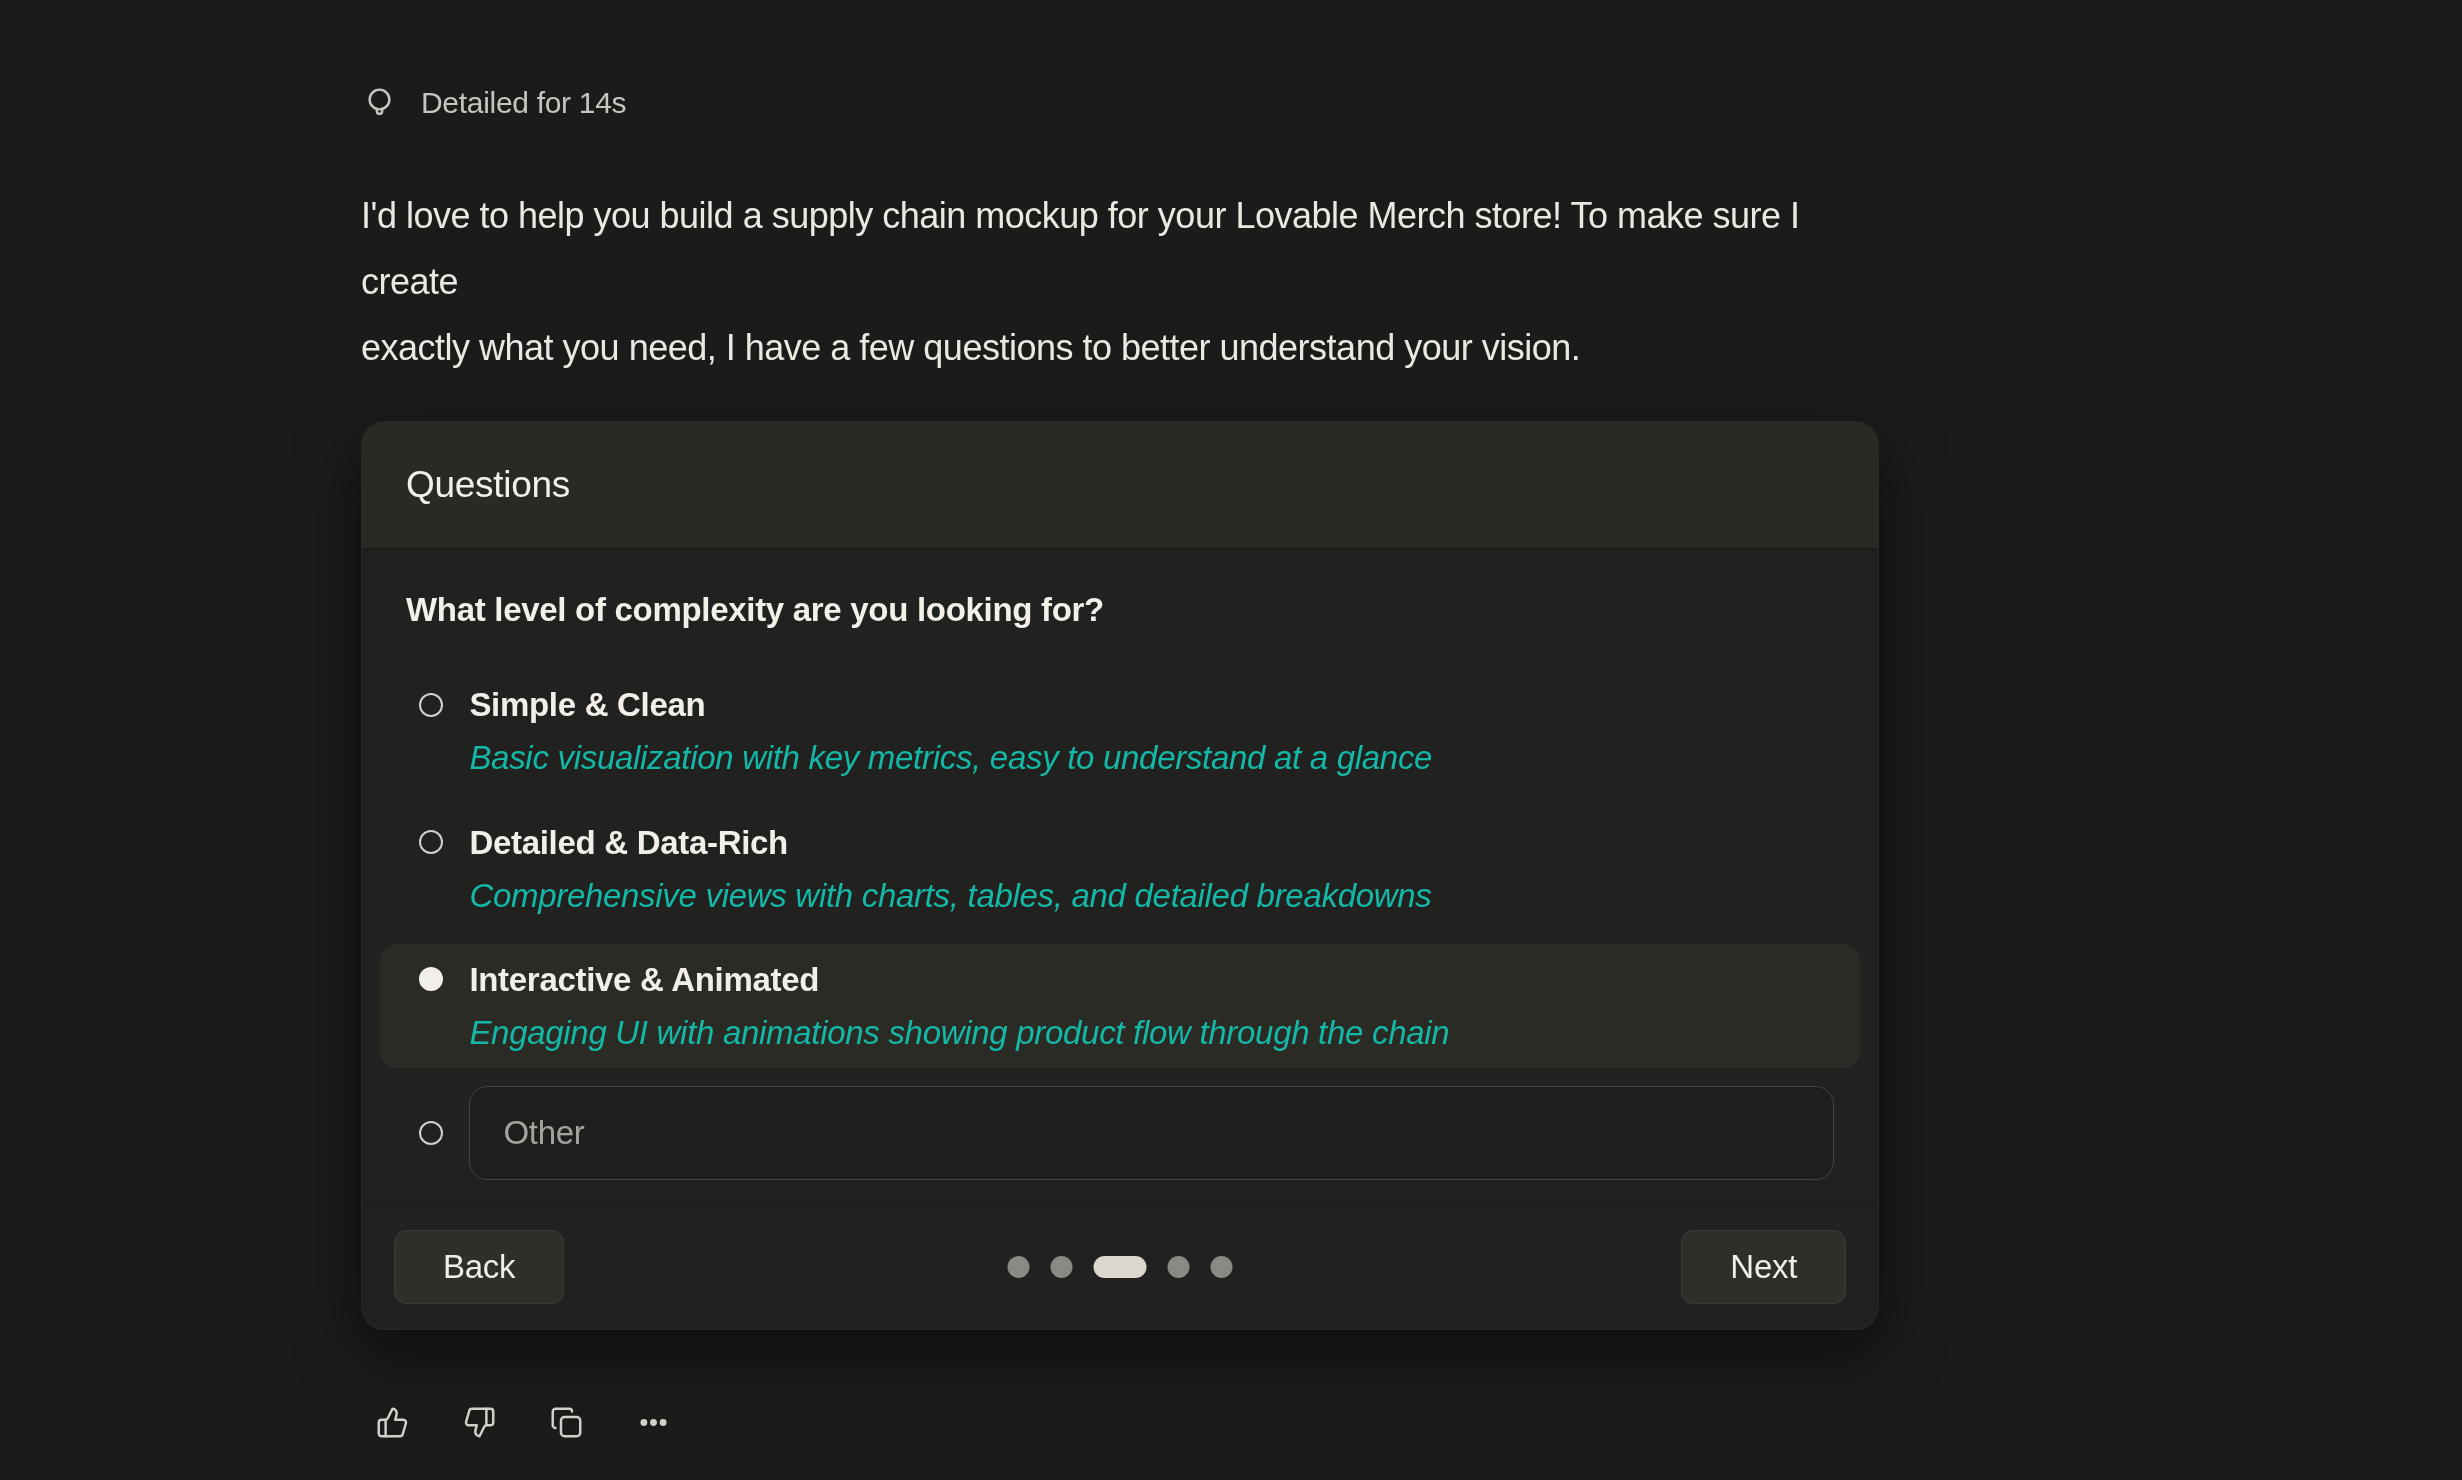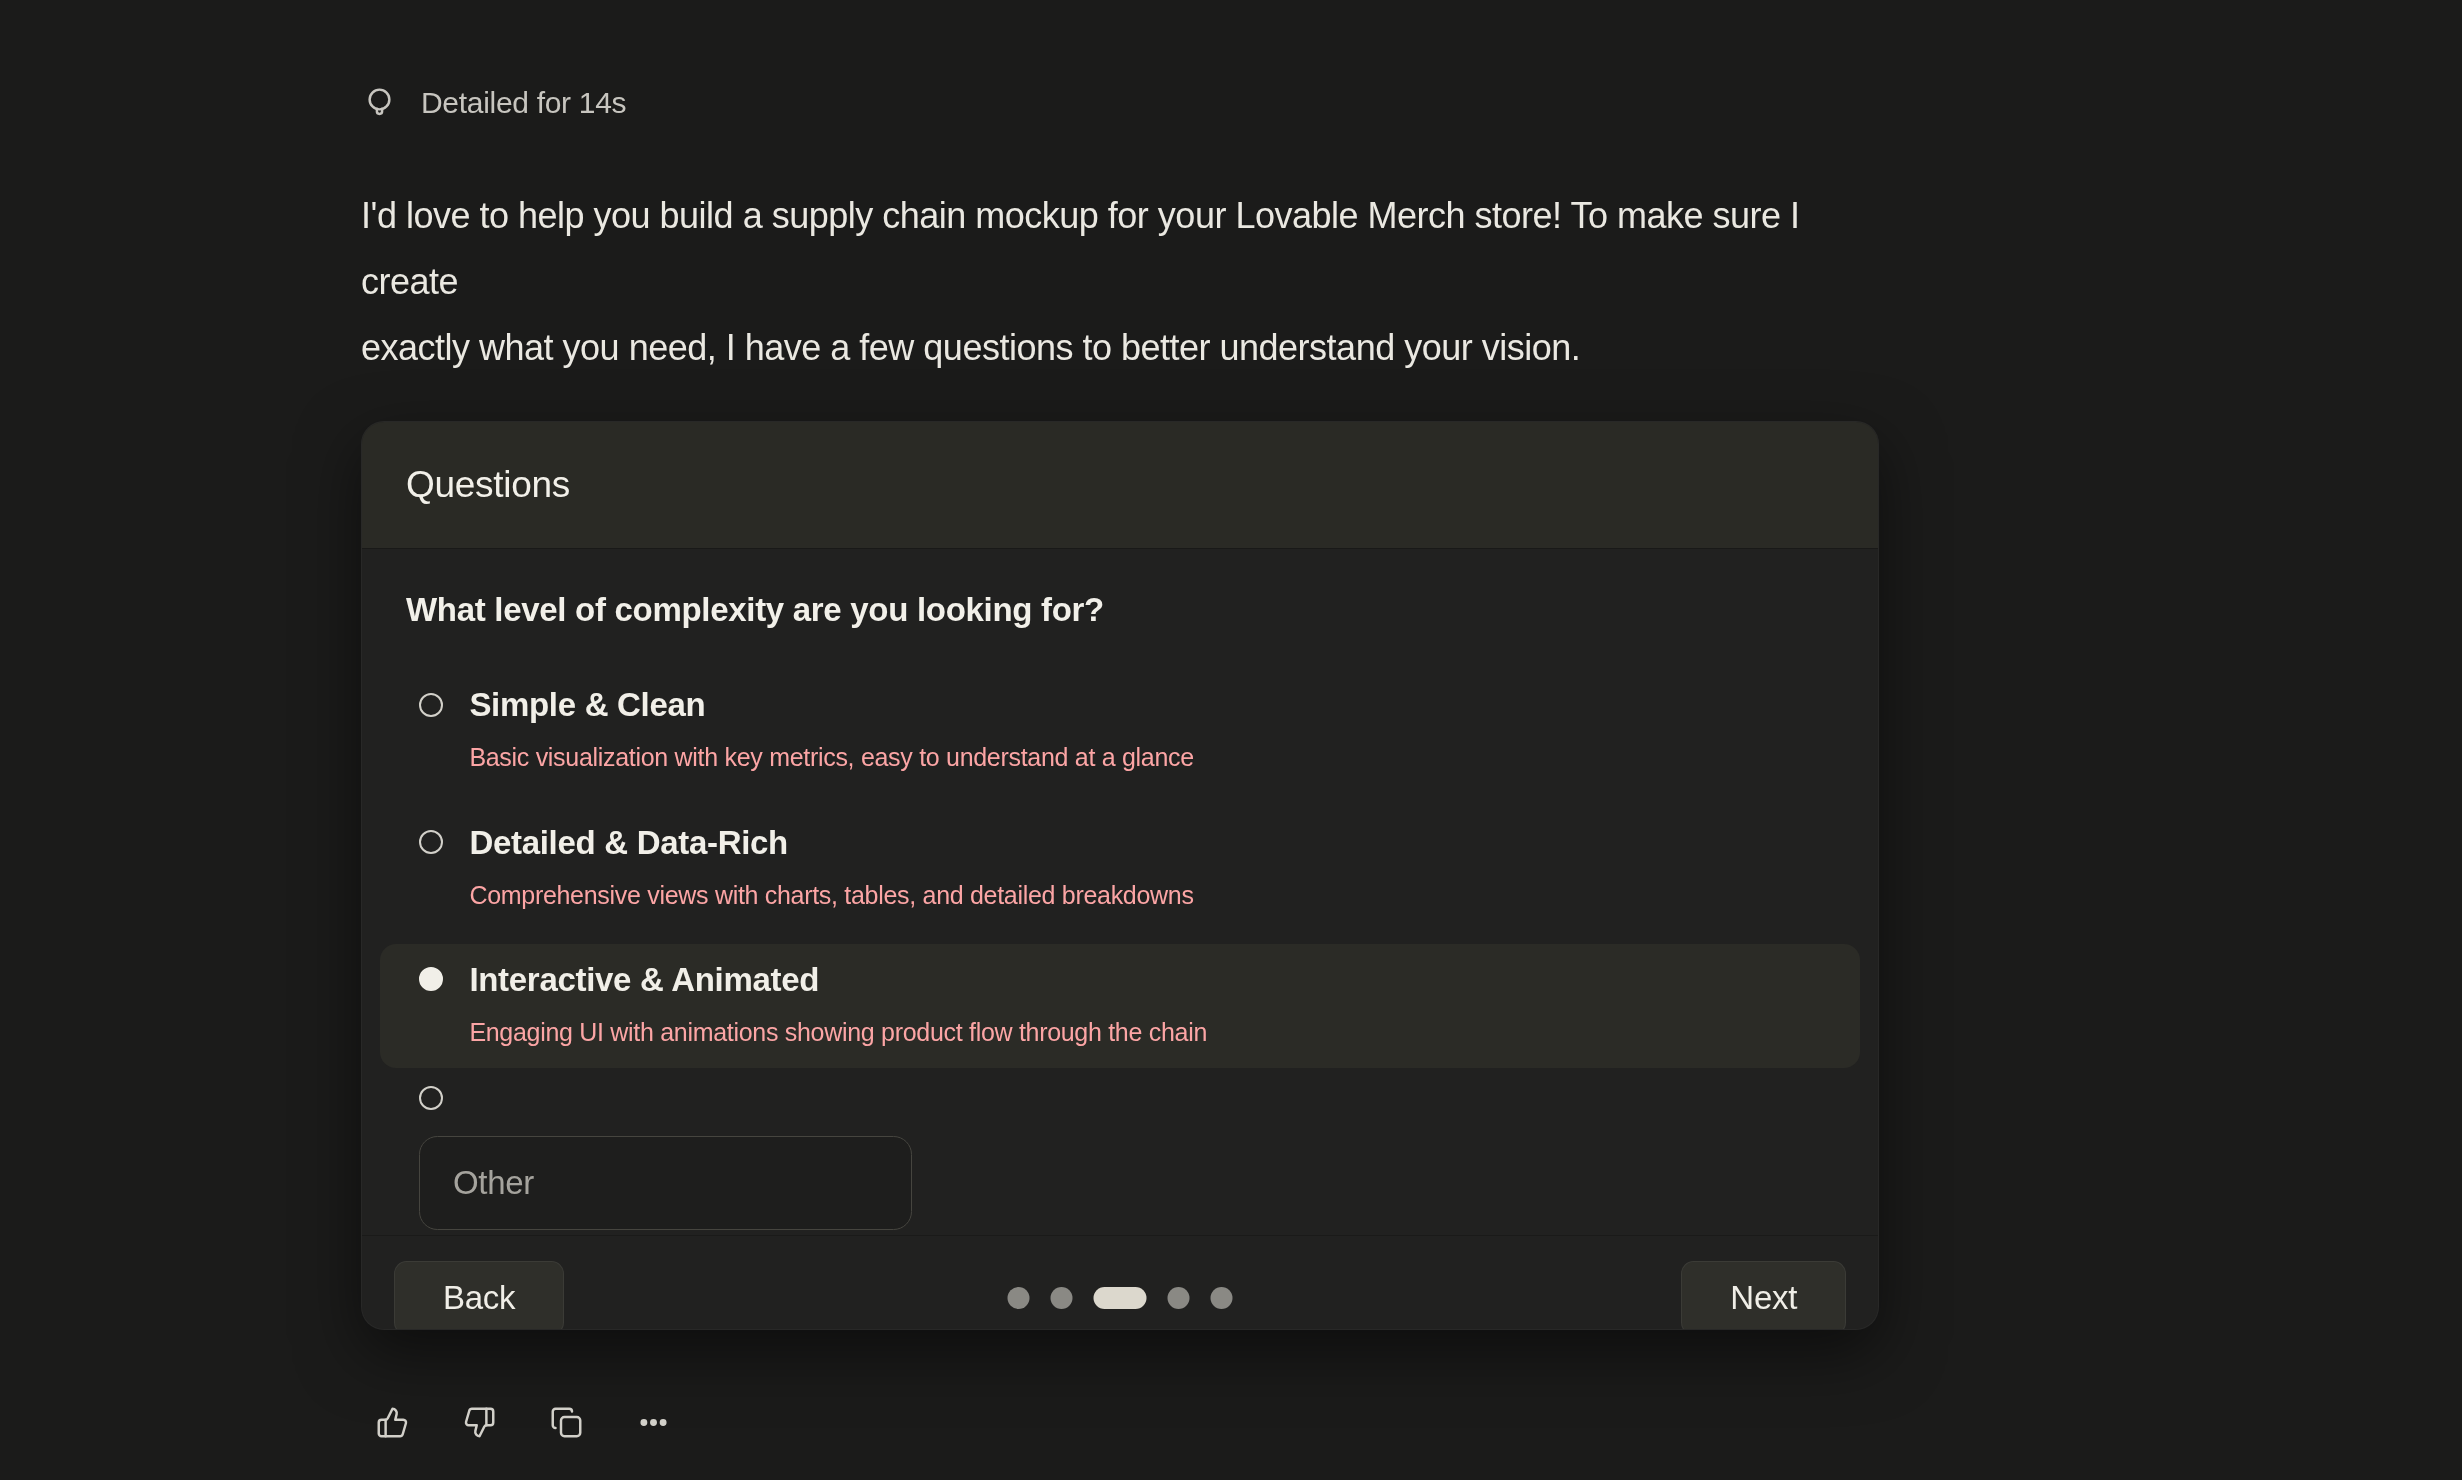--- a/index.html
+++ b/index.html
@@ -41,23 +41,23 @@
     border-radius:16px;align-items:flex-start;box-sizing:border-box;
   }
   .option-row.selected{background:#2b2b26;}
   .radio{
     flex:0 0 24px;width:24px;height:24px;margin-top:14.4px;
     border:2.9px solid #d2d0c9;border-radius:50%;box-sizing:border-box;background:transparent;
   }
   .option-row.selected .radio{background:#f1efe8;border-color:#f1efe8;}
   .option-texts{display:flex;flex-direction:column;}
   .option-title{font-size:33px;font-weight:700;color:#f1efe8;line-height:53px;letter-spacing:-0.3px;}
-  .option-desc{font-size:25px;font-weight:400;color:#fca5a5;line-height:53px;letter-spacing:-0.3px;}
+  .option-desc{font-size:33px;font-weight:400;color:#14b8a6;line-height:53px;letter-spacing:-0.3px;font-style:italic;}
 
-  .option-row.other-row{align-items:flex-start;padding-top:4.6px;padding-bottom:4.6px;flex-direction:column;}
+  .option-row.other-row{align-items:center;padding-top:4.6px;padding-bottom:4.6px;}
   .option-row.other-row .radio{margin-top:0;}
   .other-input{
     flex:1 1 auto;height:94px;background:#1e1e1d;
     border:1.1px solid #46453f;border-radius:18.4px;box-sizing:border-box;
     color:#e8e6df;font-size:33px;font-family:"Liberation Sans",sans-serif;
     padding:0 33px;outline:none;letter-spacing:-0.3px;
   }
   .other-input::placeholder{color:#a5a39d;}
 
   .card-footer{

